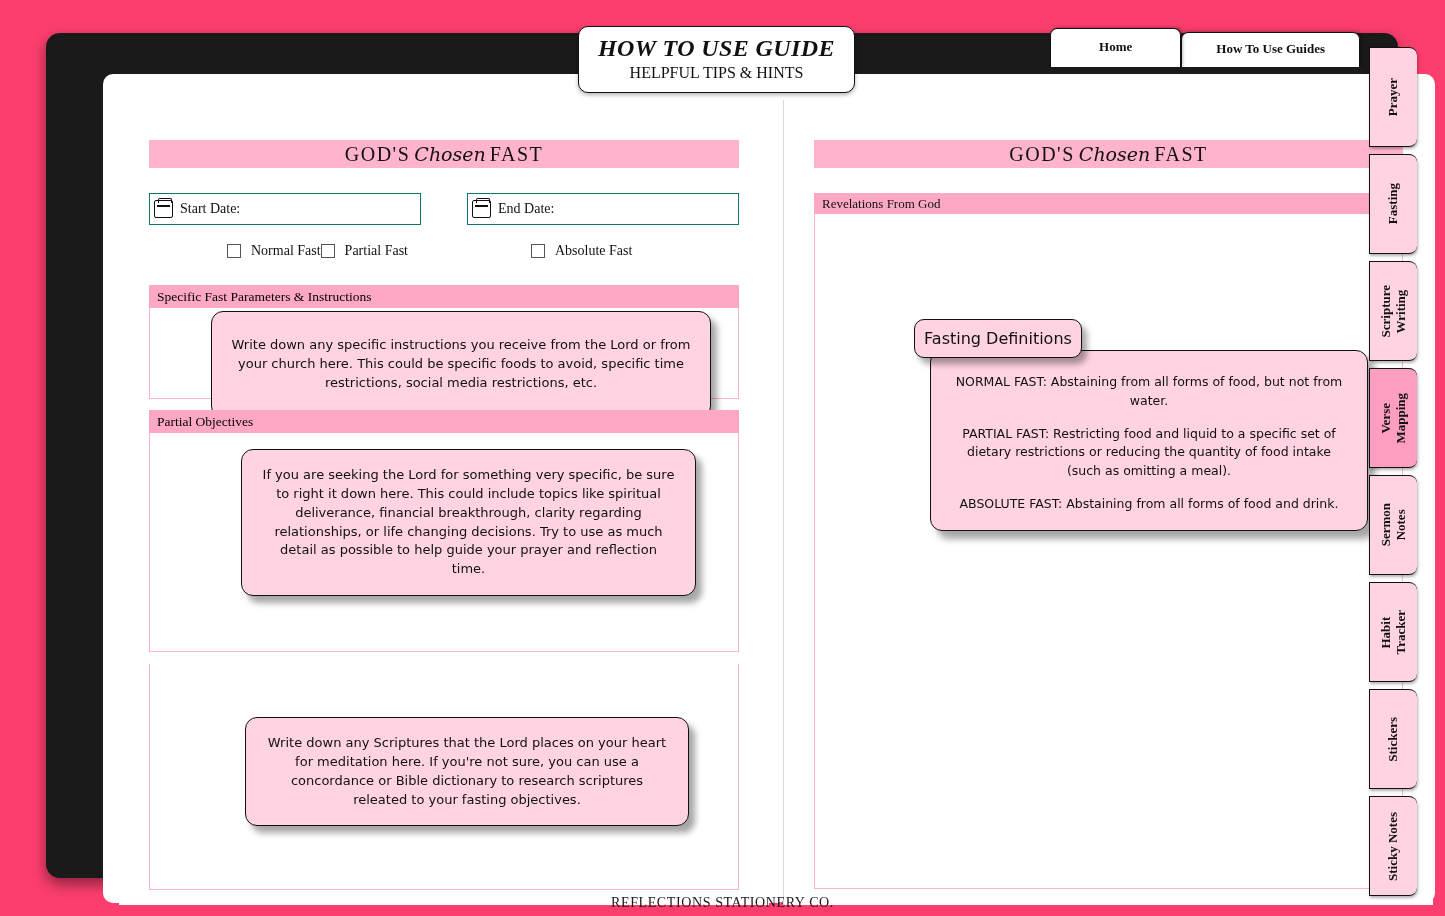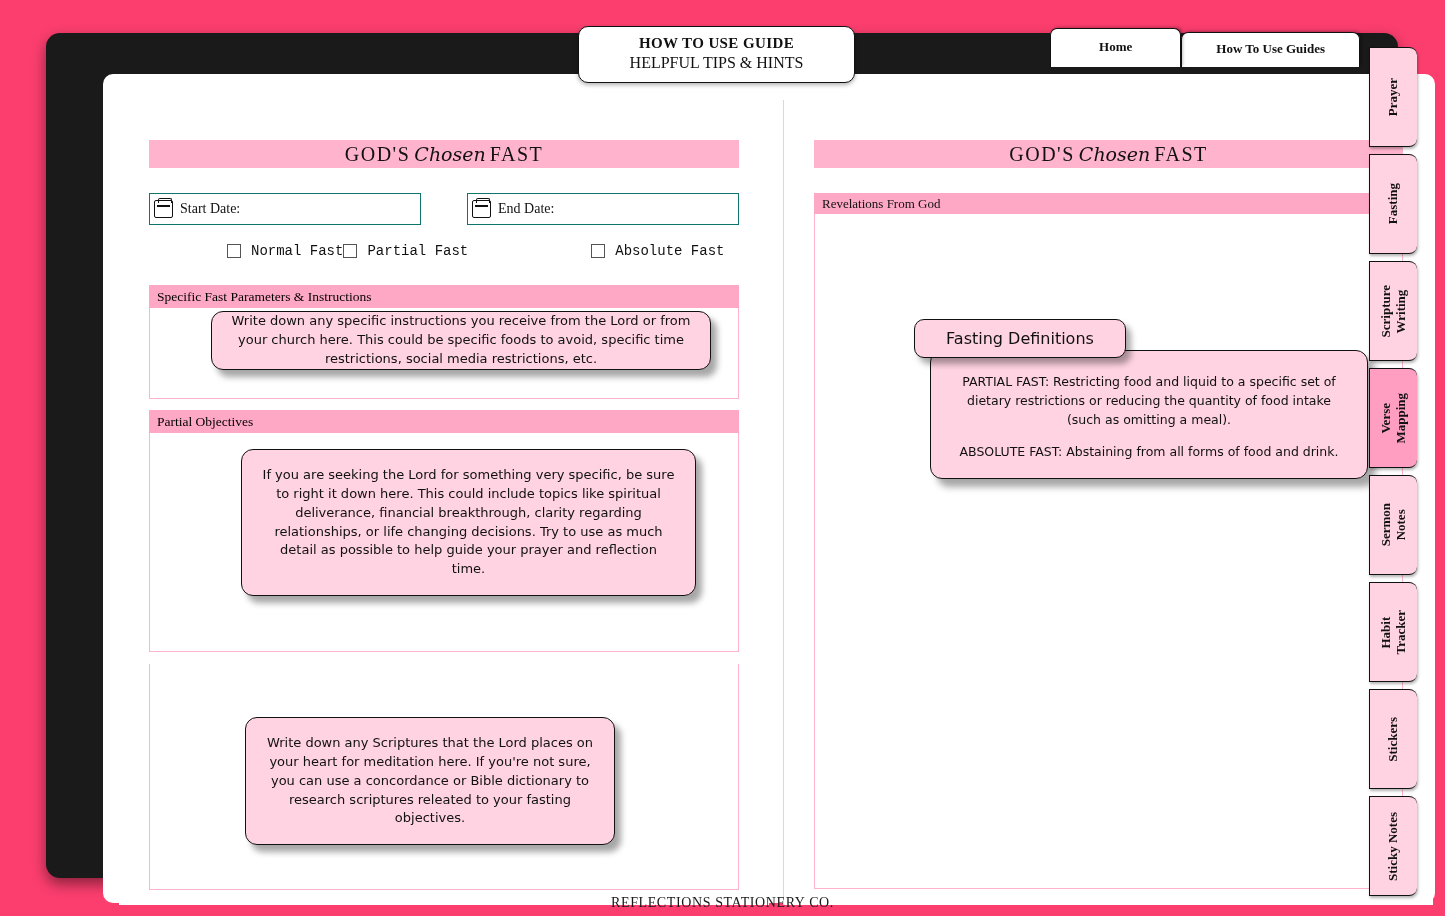--- a/index.html
+++ b/index.html
@@ -52,23 +52,24 @@
     border: 1px solid #111;
     border-radius: 10px;
     text-align: center;
     padding: 8px 6px 10px 6px;
     z-index: 60;
     box-shadow: 0 2px 4px rgba(0,0,0,0.3);
   }
   .banner .line1 {
     font-family: "Liberation Serif", serif;
     font-weight: bold;
-    font-size: 15px;
+    font-size: 24px;
     letter-spacing: 0.4px;
     color: #111;
+    font-style: italic;
   }
   .banner .line2 {
     font-family: "Liberation Serif", serif;
     font-size: 16px;
     color: #111;
     margin-top: 2px;
   }
 
   
   .frame {
@@ -185,21 +186,21 @@
   .check-item.c1 { margin-left: 78px; }
   .check-item.c2 { }
   .check-item.c3 { margin-left: 123px; }
   .check-box {
     width: 14px; height: 14px;
     border: 1px solid #555;
     background: #fff;
     margin-right: 10px;
   }
   .check-label {
-    font-family: Liberation Mono, monospace;
+    font-family: Liberation Serif, serif;
     font-size: 14px;
     color: #111;
   }
 
   
   .section { position: absolute; left: 30px; right: 30px; }
   .section-header {
     background: #ffa8c6;
     height: 23px;
     display: flex;
@@ -220,21 +221,21 @@
     position: absolute;
     background: #ffd3e2;
     border: 1.5px solid #111;
     border-radius: 12px;
     box-shadow: 6px 7px 6px rgba(0,0,0,0.35);
     font-family: "DejaVu Sans", sans-serif;
     font-size: 13px;
     line-height: 1.45;
     color: #111;
     text-align: center;
-    padding: 0 14px;
+    padding: 24px 14px;
   }
 
   
   .rev-header {
     position: absolute;
     left: 30px; right: 30px;
     top: 93px;
     height: 21px;
     background: #ffa8c6;
     display: flex;
@@ -249,21 +250,21 @@
     left: 30px; right: 30px;
     top: 114px;
     height: 675px;
     border: 1px solid #ffb3cd;
     border-top: none;
     background: #fff;
   }
   .def-title {
     position: absolute;
     left: 130px; top: 219px;
-    width: 212px;
+    width: 168px;
     background: #ffd3e2;
     border: 1.5px solid #111;
     border-radius: 10px;
     box-shadow: 5px 6px 6px rgba(0,0,0,0.35);
     text-align: center;
     padding: 9px 4px;
     font-family: "DejaVu Sans", sans-serif;
     font-size: 16px;
     color: #111;
     z-index: 5;
@@ -388,40 +389,41 @@
 
         <div class="section" style="top:310px;">
           <div class="section-header">Partial Objectives</div>
           <div class="section-body" style="height:219px;"></div>
         </div>
         <div class="callout" style="left:122px; top:349px; width:455px; padding:16px 20px;">If you are seeking the Lord for something very specific, be sure to right it down here. This could include topics like spiritual deliverance, financial breakthrough, clarity regarding relationships, or life changing decisions. Try to use as much detail as possible to help guide your prayer and reflection time.</div>
 
         <div class="section" style="top:564px;">
           <div class="section-body" style="height:226px;"></div>
         </div>
-        <div class="callout" style="left:126px; top:617px; width:370px; padding:16px 20px;">Write down any Scriptures that the Lord places on your heart for meditation here. If you're not sure, you can use a concordance or Bible dictionary to research scriptures releated to your fasting objectives.</div>
+        <div class="callout" style="left:126px; top:617px; width:444px; padding:16px 20px;">Write down any Scriptures that the Lord places on your heart for meditation here. If you're not sure, you can use a concordance or Bible dictionary to research scriptures releated to your fasting objectives.</div>
 
       </div>
     </div>
 
     <div class="page page-right">
       <div class="page-inner">
 
         <div class="title-bar">
           <div class="title-text">
             <span>GOD'S</span><span class="script">Chosen</span><span>FAST</span>
           </div>
         </div>
 
         <div class="rev-header">Revelations From God</div>
         <div class="rev-body"></div>
 
         <div class="def-title">Fasting Definitions</div>
 
         <div class="def-box">
+          <p>NORMAL FAST: Abstaining from all forms of food, but not from water.</p>
           <p>PARTIAL FAST: Restricting food and liquid to a specific set of dietary restrictions or reducing the quantity of food intake (such as omitting a meal).</p>
           <p>ABSOLUTE FAST: Abstaining from all forms of food and drink.</p>
         </div>
 
       </div>
     </div>
 
   </div>
 </div>
 

